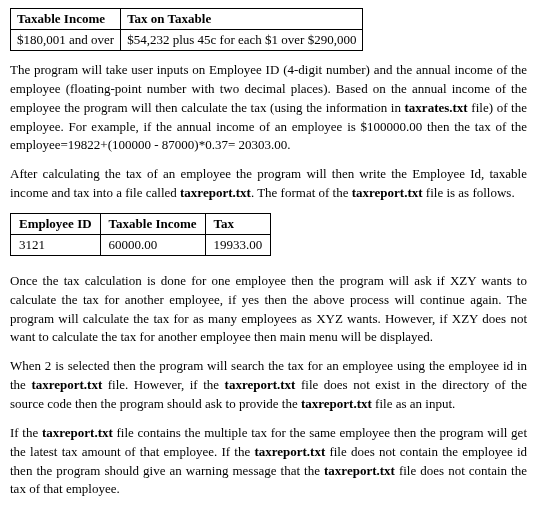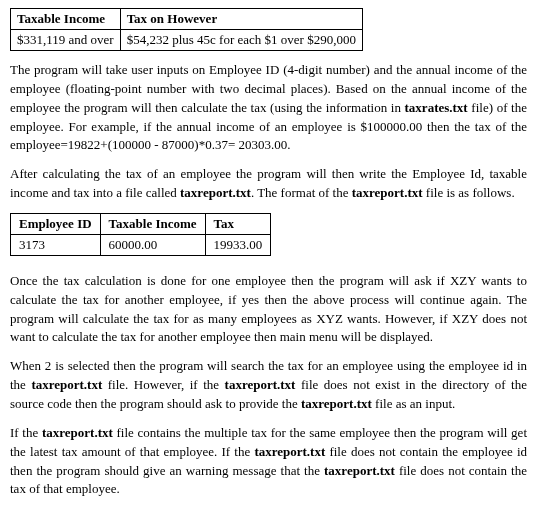--- a/index.html
+++ b/index.html
@@ -52,46 +52,46 @@
       font-weight: bold;
     }
   </style>
 </head>
 <body>
 
 <table class="tax-table">
   <thead>
     <tr>
       <td>Taxable Income</td>
-      <td>Tax on However</td>
+      <td>Tax on Taxable</td>
     </tr>
   </thead>
   <tbody id="tax-table-body">
   <tr>
-        <td>$331,119 and over</td>
+        <td>$180,001 and over</td>
         <td>$54,232 plus 45c for each $1 over $290,000</td>
       </tr>
     </tbody>
 </table>
 
 <div class="paragraph" id="p1-container">The program will take user inputs on Employee ID (4-digit number) and the annual income of the employee (floating-point number with two decimal places). Based on the annual income of the employee the program will then calculate the tax (using the information in <b>taxrates.txt</b> file) of the employee. For example, if the annual income of an employee is $100000.00 then the tax of the employee=19822+(100000 - 87000)*0.37= 20303.00.</div>
 
 <div class="paragraph" id="p2-container">After calculating the tax of an employee the program will then write the Employee Id, taxable income and tax into a file called <b>taxreport.txt</b>. The format of the <b>taxreport.txt</b> file is as follows.</div>
 
 <table class="report-table">
   <thead>
     <tr id="report-table-headers">
     <td>Employee ID</td>
         <td>Taxable Income</td>
         <td>Tax</td>
       </tr>
   </thead>
   <tbody id="report-table-body">
       <tr>
-        <td>3173</td>
+        <td>3121</td>
         <td>60000.00</td>
         <td>19933.00</td>
       </tr>
     </tbody>
 </table>
 
 <div class="paragraph" id="p3-container">Once the tax calculation is done for one employee then the program will ask if XZY wants to calculate the tax for another employee, if yes then the above process will continue again. The program will calculate the tax for as many employees as XYZ wants. However, if XZY does not want to calculate the tax for another employee then main menu will be displayed.</div>
 
 <div class="paragraph" id="p4-container">When 2 is selected then the program will search the tax for an employee using the employee id in the <b>taxreport.txt</b> file. However, if the <b>taxreport.txt</b> file does not exist in the directory of the source code then the program should ask to provide the <b>taxreport.txt</b> file as an input.</div>
 

